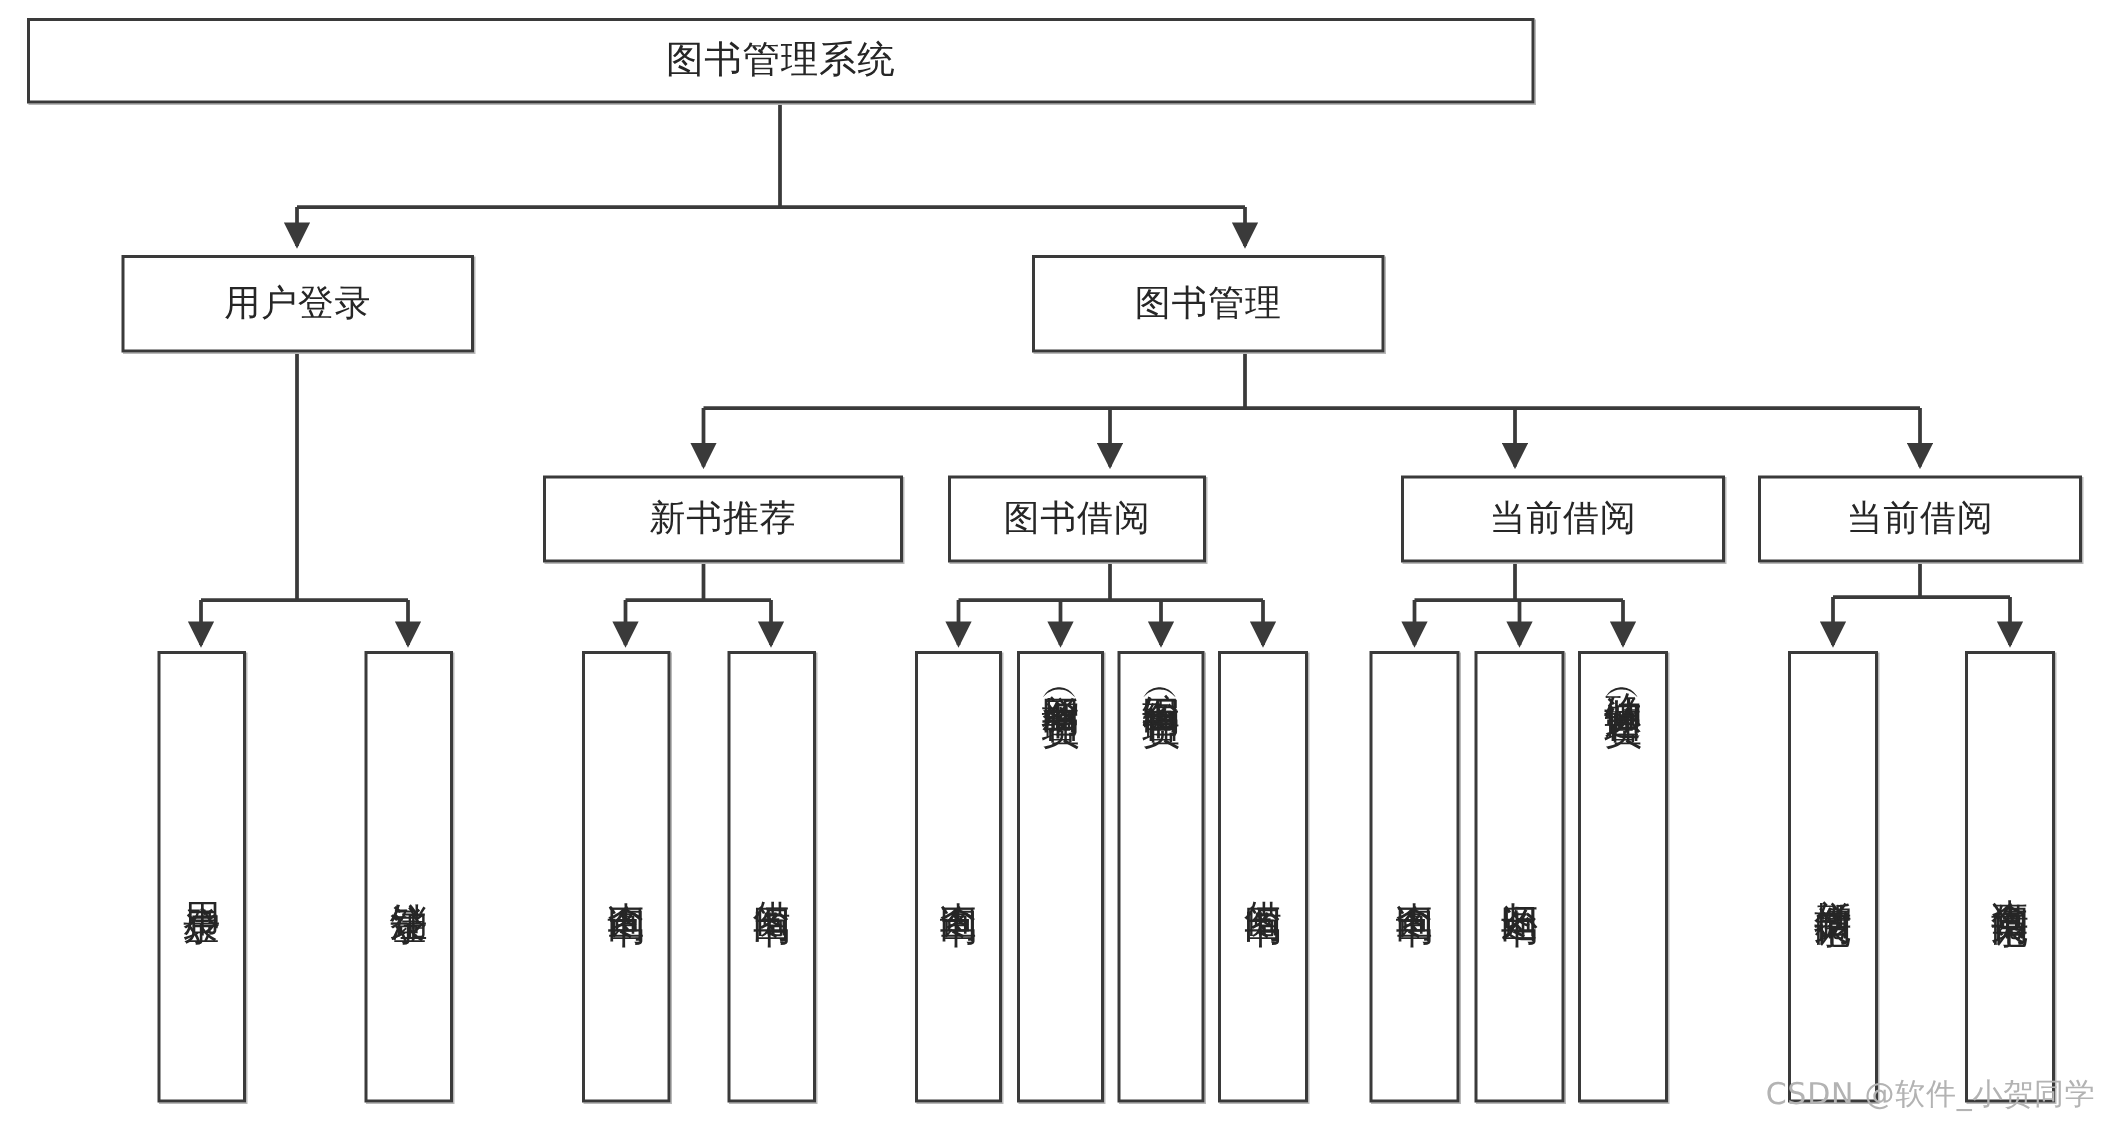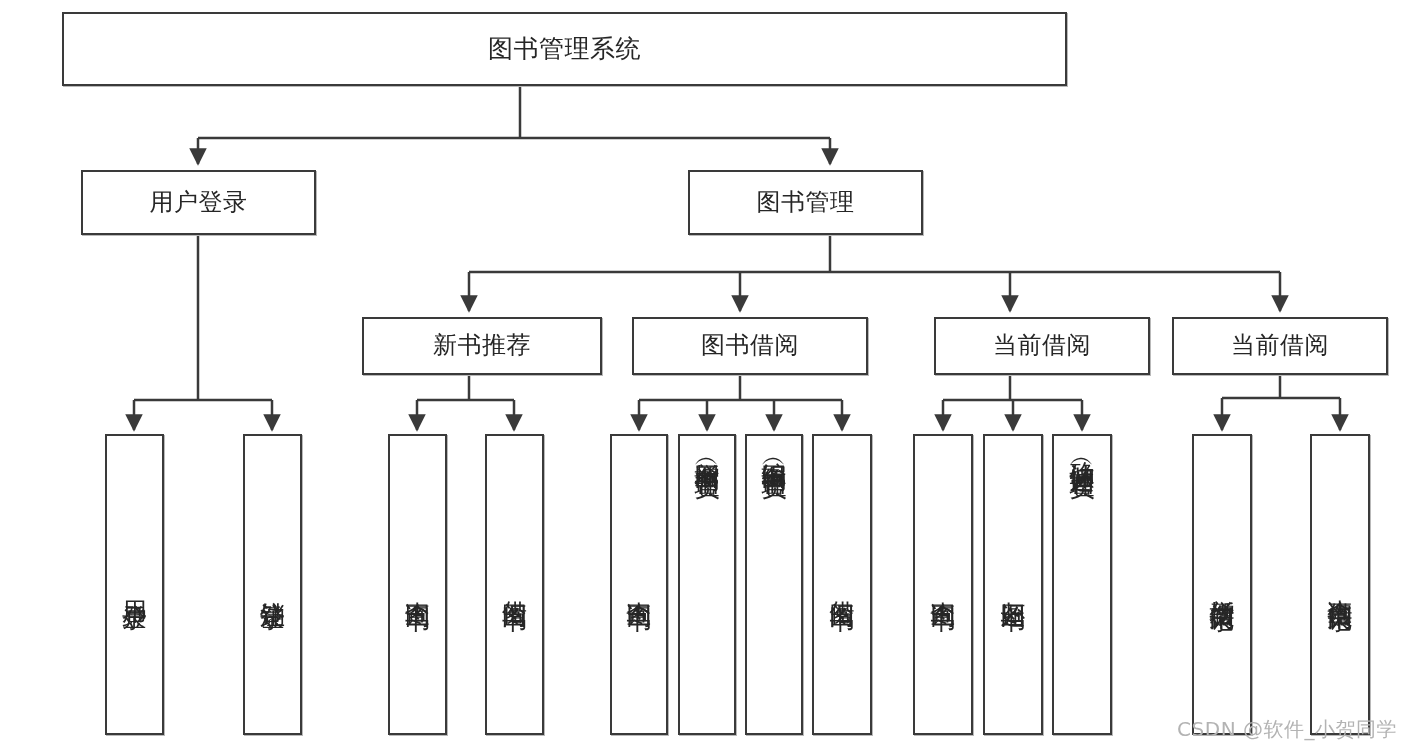--- a/index.html
+++ b/index.html
@@ -124,35 +124,35 @@
       <path d="M 1013 400 L 1013 430" marker-end="url(#arrow)"></path>
       <path d="M 1082 400 L 1082 430" marker-end="url(#arrow)"></path>
 
       <path d="M 1280 375 L 1280 398"></path>
       <path d="M 1222 398 L 1340 398"></path>
       <path d="M 1222 398 L 1222 430" marker-end="url(#arrow)"></path>
       <path d="M 1340 398 L 1340 430" marker-end="url(#arrow)"></path>
     </g>
   </svg>
 
-  <div class="node horiz root" style="left:18px; top:12px; width:1005px; height:74px;margin-left:44px;">
+  <div class="node horiz root" style="left:18px; top:12px; width:1005px; height:57px;">
     <span class="node-label">图书管理系统</span>
   </div>
 
   <div class="node horiz" style="left:81px; top:170px; width:235px; height:65px;">
     <span class="node-label">用户登录</span>
   </div>
   <div class="node horiz" style="left:688px; top:170px; width:235px; height:65px;">
     <span class="node-label">图书管理</span>
   </div>
 
   <div class="node horiz" style="left:362px; top:317px; width:240px; height:58px;">
     <span class="node-label">新书推荐</span>
   </div>
-  <div class="node horiz" style="left:632px; top:317px; width:236px; height:58px;">
+  <div class="node horiz" style="left:632px; top:317px; width:172px; height:58px;">
     <span class="node-label">图书借阅</span>
   </div>
   <div class="node horiz" style="left:902px; top:317px; width:216px; height:58px;margin-left:32px;">
     <span class="node-label">当前借阅</span>
   </div>
   <div class="node horiz" style="left:1172px; top:317px; width:216px; height:58px;">
     <span class="node-label">当前借阅</span>
   </div>
 
   <div class="node vert centered" style="left:105px; top:434px; width:59px; height:301px;">

